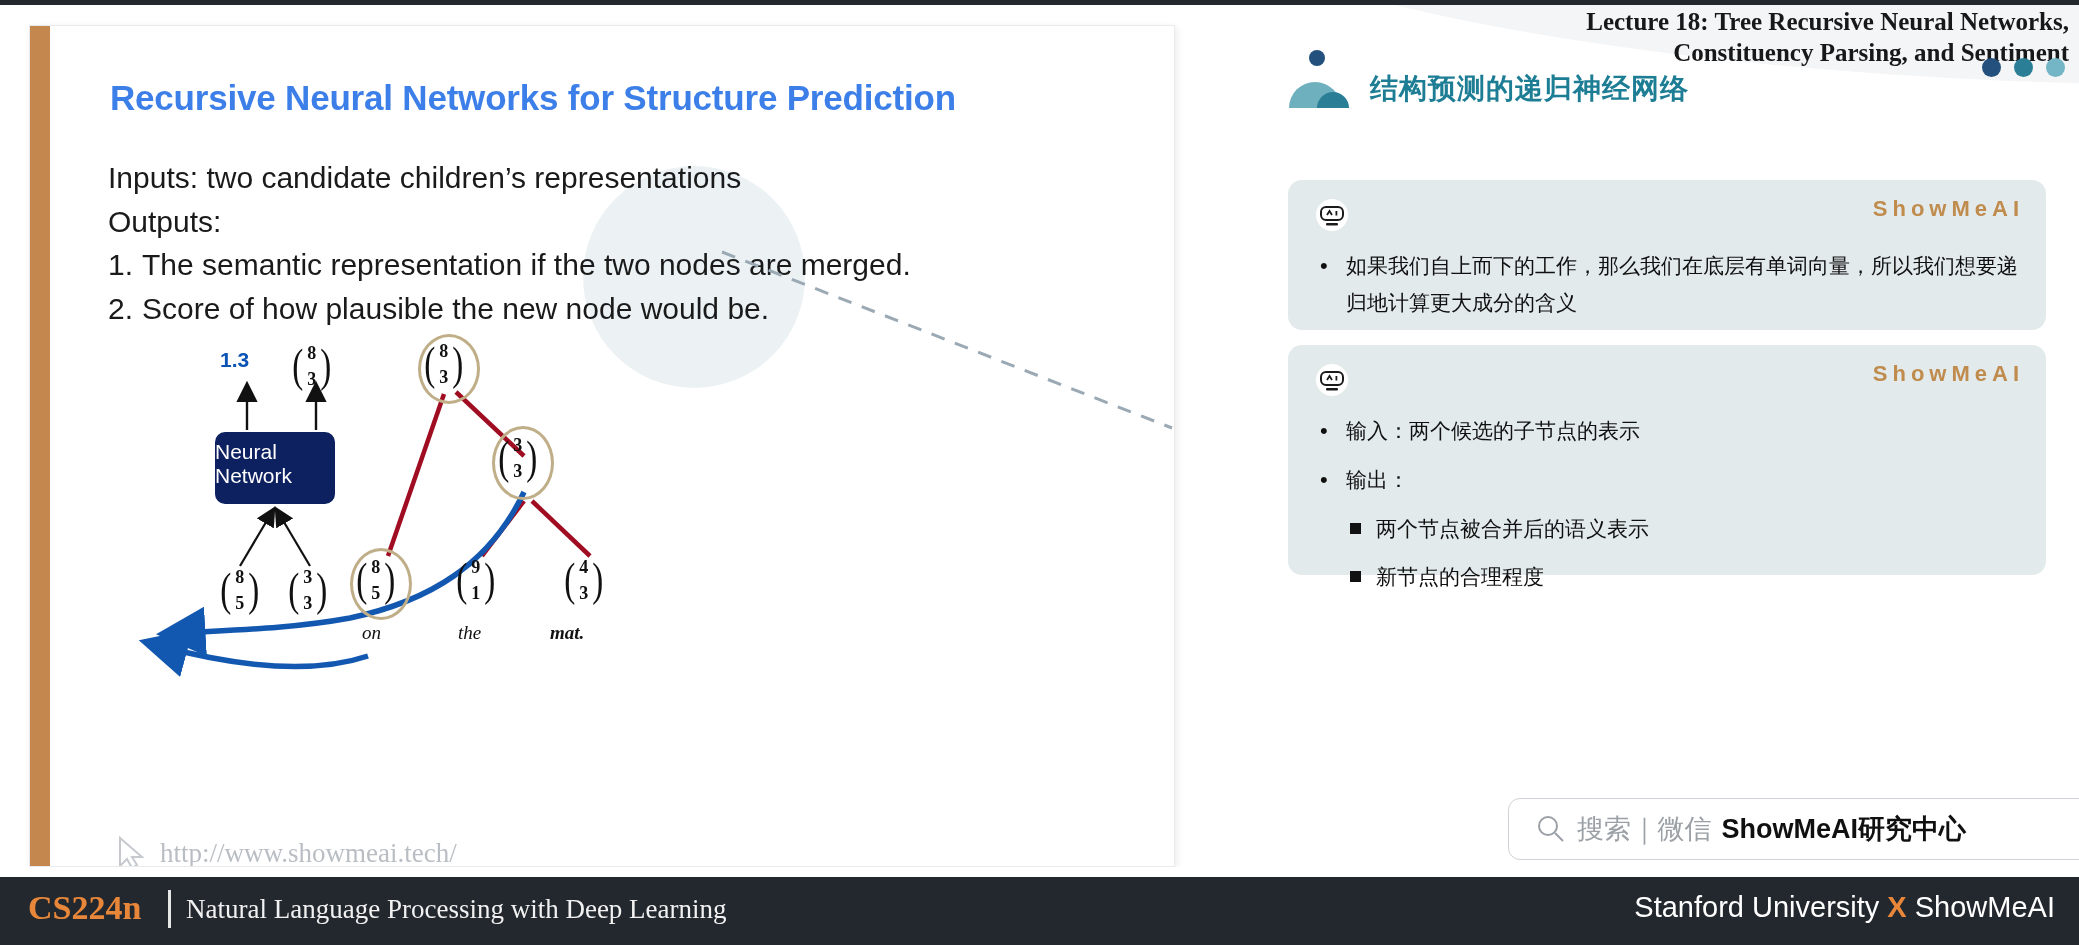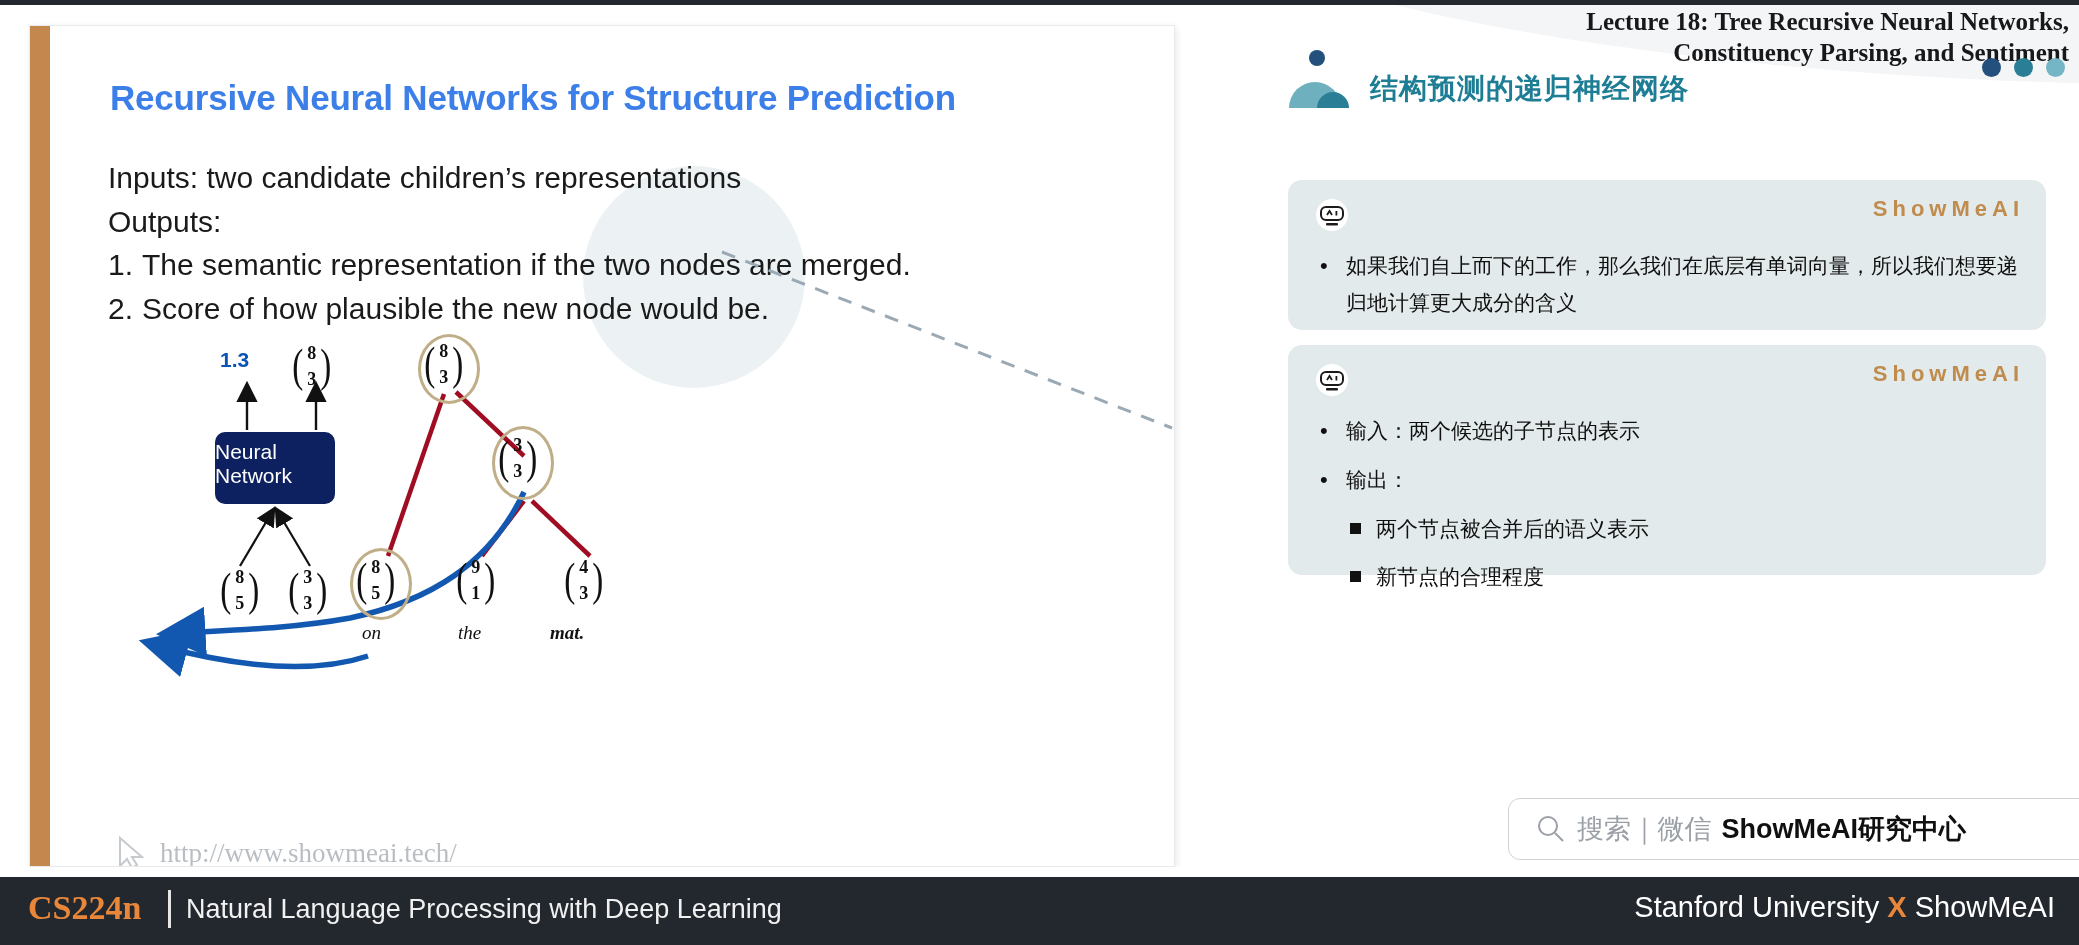--- a/index.html
+++ b/index.html
@@ -151,21 +151,21 @@
   }
   .course-code{
     position:absolute; left:28px; top:12px; font-size:34px; font-weight:bold;
     color:#e8873a; font-family:"Liberation Serif","DejaVu Serif",serif;text-align:center;
   }
   .divider-pipe{
     position:absolute; left:168px; top:13px; width:3px; height:38px; background:#e6e6e6;
   }
   .course-name{
     position:absolute; left:186px; top:17px; font-size:27px; color:#f1f1f1;
-    font-family:Liberation Sans, sans-serif;
+    font-family:Liberation Serif, serif;
   }
   .brand-right{
     position:absolute; right:24px; top:14px; font-size:29px; color:#ffffff;
     white-space:nowrap;
     text-align:center;
   }
   .brand-right .x{ color:#e8873a; font-weight:bold; }
   .bottom-white-gap{
     position:absolute; left:0; bottom:68px; width:2079px; height:10px; background:#fff;
   }

